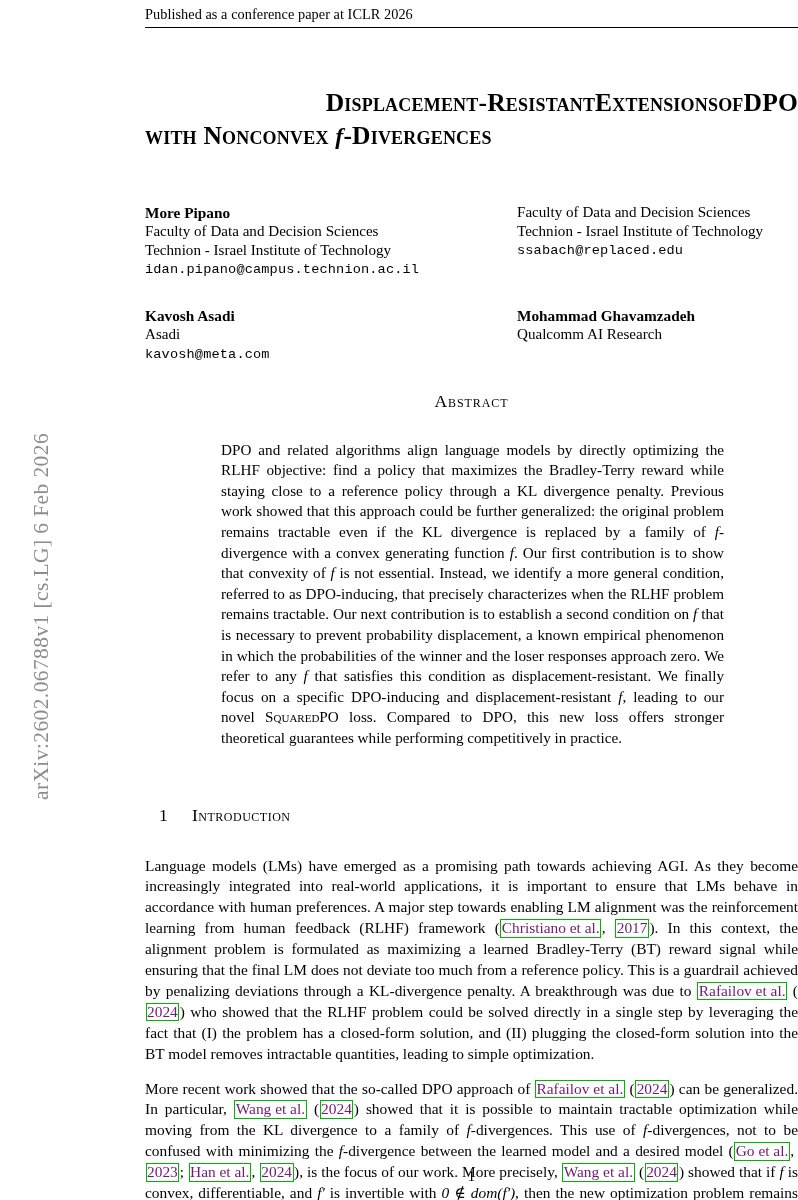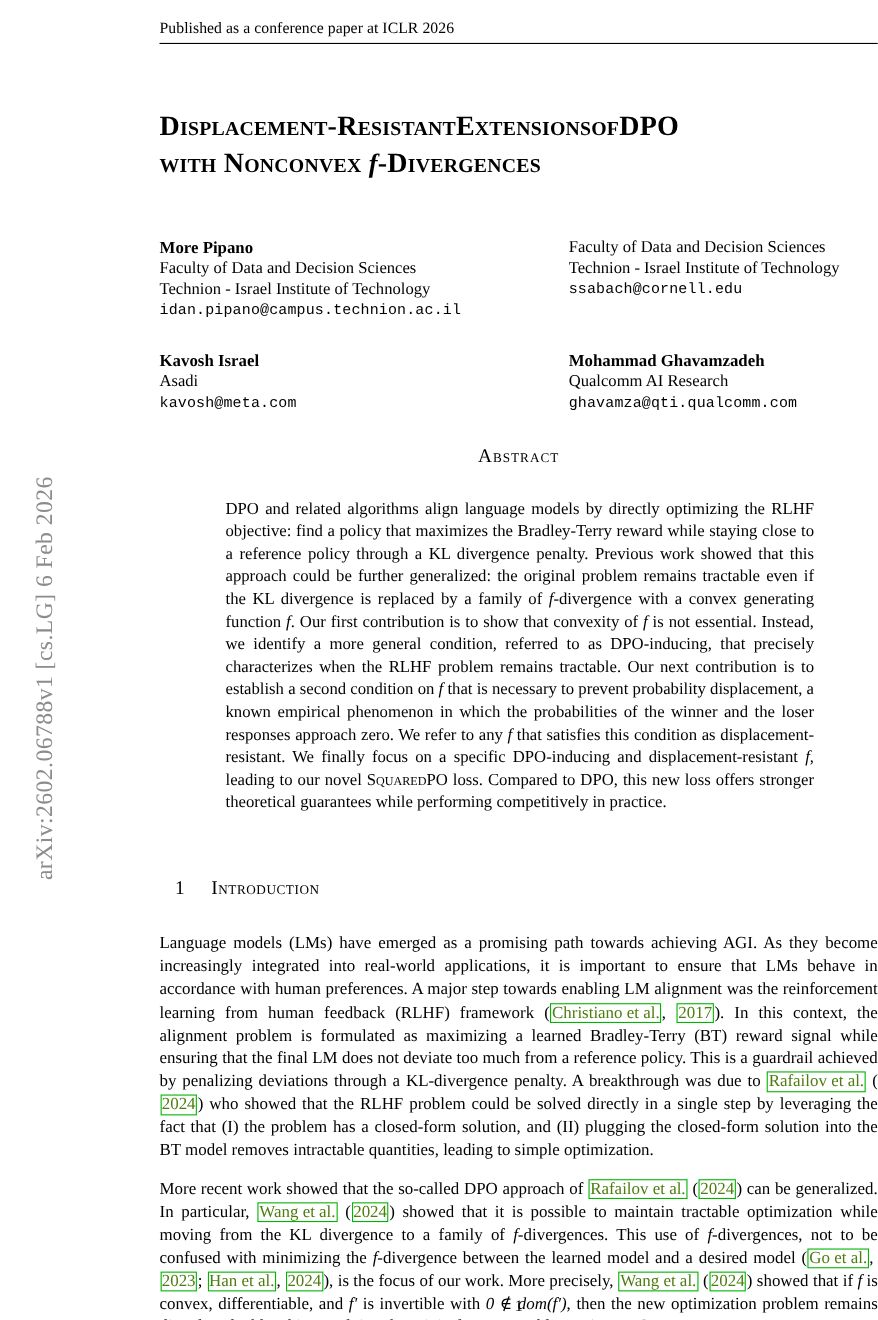--- a/index.html
+++ b/index.html
@@ -29,21 +29,21 @@
     letter-spacing: 0.4px;
     color: #8c8c8c;
     white-space: nowrap;
     text-align: center;
   }
 
   
   .page {
     position: absolute;
     left: 145px;
-    top: 12px;
+    top: 0;
     width: 653px;
     height: 988px;
   }
 
   
   .runhead {
     font-size: 14.3px;
     letter-spacing: 0.05px;
     padding-top: 6px;
     white-space: nowrap;
@@ -58,21 +58,21 @@
   .title {
     margin-top: 58px;
     font-size: 25.5px;
     line-height: 33px;
     font-variant: small-caps;
     letter-spacing: 0.2px;
     width: 653px;
   }
   .title .line1 {
     display: flex;
-    justify-content: flex-start;
+    justify-content: flex-end;
     width: 100%;
   }
   .title .line2 {
     display: block;
   }
   .title .mathf {
     font-family: "Liberation Serif", "DejaVu Serif", serif;
     font-style: italic;
     font-variant: normal;
     font-size: 24px;
@@ -120,21 +120,21 @@
     letter-spacing: 0.9px;
   }
   .abstract-body {
     margin: 28px 0 0 60px;
     width: 535px;
     font-size: 15.2px;
     line-height: 20.6px;
     text-align: justify;
     text-justify: inter-word;
   }
-  .abstract-body p { margin: 0; }
+  .abstract-body p { margin: 16px; }
 
   
   .section-head {
     margin-top: 56px;
     font-variant: small-caps;
     font-size: 17.6px;
     letter-spacing: 0.5px;
     margin-left: 14px;
   }
   .section-num {
@@ -164,21 +164,21 @@
     font-variant: small-caps;
   }
 
   
   .cite {
     border: 1.3px solid #00b500;
     padding: 0 0.5px;
     margin: 0 0.5px;
     display: inline-block;
     line-height: 16.5px;
-    color: #4d7c0f;
+    color: #701a75;
     text-decoration: none;
   }
 
   
   .page-number {
     position: absolute;
     left: 0;
     top: 1168px;
     width: 653px;
     text-align: center;
@@ -209,33 +209,32 @@
     <div class="author-row">
       <div class="author-col">
         <div class="author-name">More Pipano</div>
         <div class="author-aff">Faculty of Data and Decision Sciences</div>
         <div class="author-aff">Technion - Israel Institute of Technology</div>
         <div class="author-email">idan.pipano@campus.technion.ac.il</div>
       </div>
       <div class="author-col right">
         <div class="author-aff">Faculty of Data and Decision Sciences</div>
         <div class="author-aff">Technion - Israel Institute of Technology</div>
-        <div class="author-email">ssabach@cornell.edu</div>
+        <div class="author-email">ssabach@replaced.edu</div>
       </div>
     </div>
     <div class="author-row">
       <div class="author-col">
-        <div class="author-name">Kavosh Israel</div>
+        <div class="author-name">Kavosh Asadi</div>
         <div class="author-aff">Asadi</div>
         <div class="author-email">kavosh@meta.com</div>
       </div>
       <div class="author-col right">
         <div class="author-name">Mohammad Ghavamzadeh</div>
         <div class="author-aff">Qualcomm AI Research</div>
-        <div class="author-email">ghavamza@qti.qualcomm.com</div>
       </div>
     </div>
   </div>
 
   <div class="abstract-head">Abstract</div>
   <div class="abstract-body">
     <p><span>DPO and related algorithms align language models by directly optimizing the RLHF objective: find a policy that maximizes the Bradley-Terry reward while staying close to a reference policy through a KL divergence penalty. Previous work showed that this approach could be further generalized: the original problem remains tractable even if the KL divergence is replaced by a family of </span><span class="mi">f</span><span>-divergence with a convex generating function </span><span class="mi">f</span><span>. Our first contribution is to show that convexity of </span><span class="mi">f</span><span> is not essential. Instead, we identify a more general condition, referred to as DPO-inducing, that precisely characterizes when the RLHF problem remains tractable. Our next contribution is to establish a second condition on </span><span class="mi">f</span><span> that is necessary to prevent probability displacement, a known empirical phenomenon in which the probabilities of the winner and the loser responses approach zero. We refer to any </span><span class="mi">f</span><span> that satisfies this condition as displacement-resistant. We finally focus on a specific DPO-inducing and displacement-resistant </span><span class="mi">f</span><span>, leading to our novel </span><span class="sc">SquaredPO</span><span> loss. Compared to DPO, this new loss offers stronger theoretical guarantees while performing competitively in practice.</span></p>
   </div>
 
   <div class="section-head"><span class="section-num">1</span><span>Introduction</span></div>

